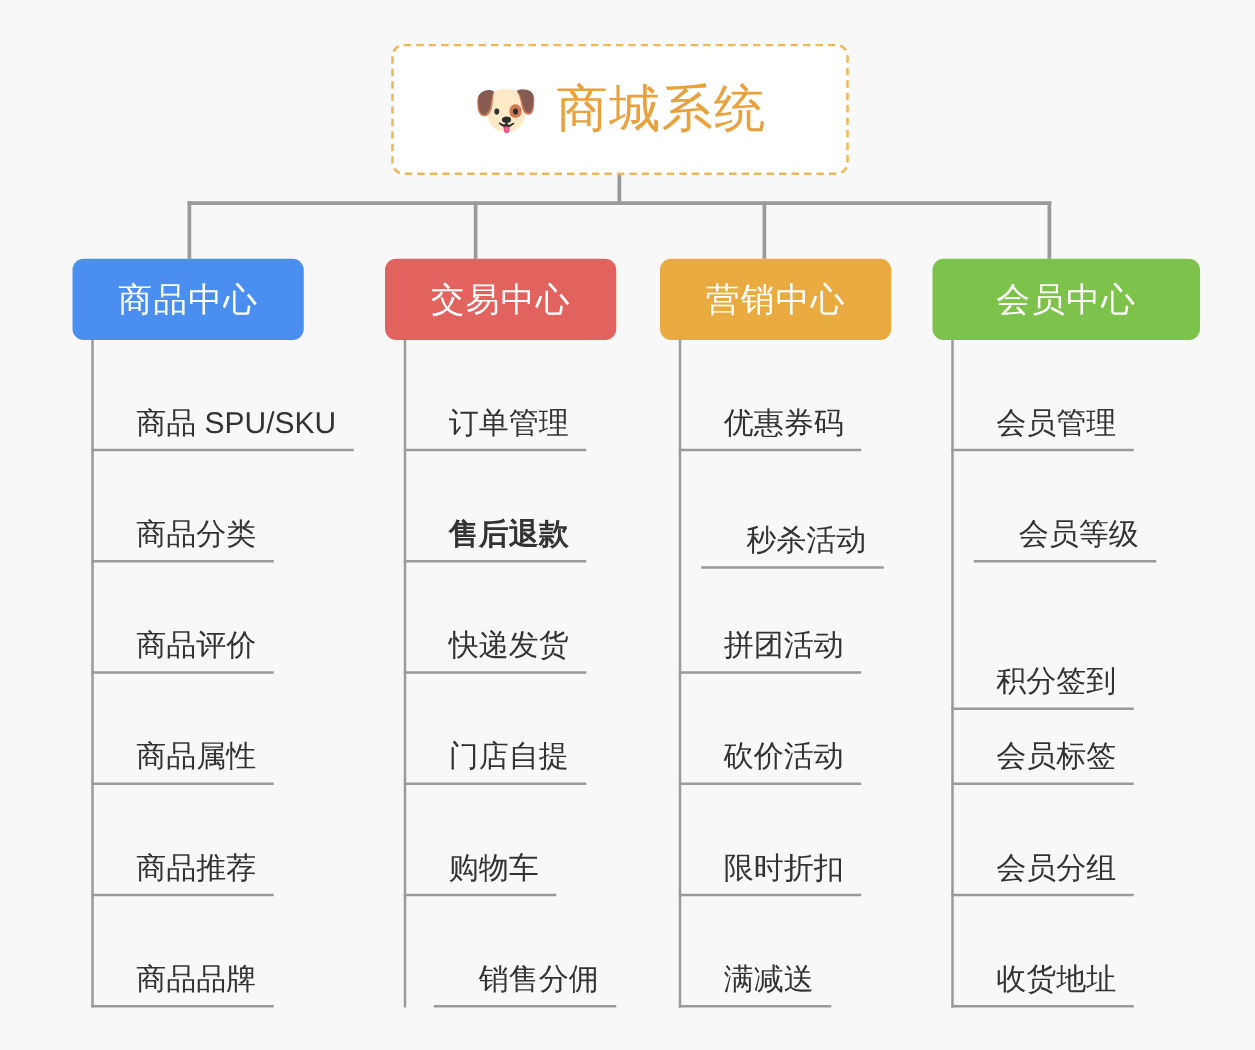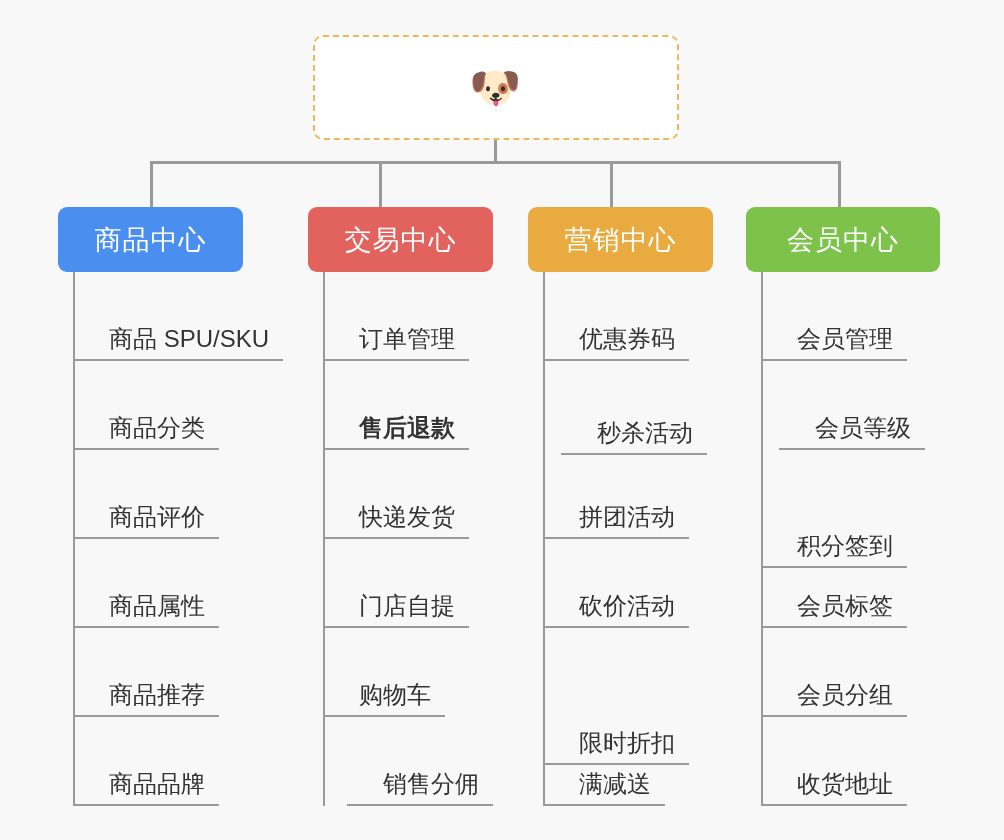--- a/index.html
+++ b/index.html
@@ -115,20 +115,21 @@
     white-space: nowrap;
   }
 </style>
 </head>
 <body>
 
 <div id="mindmap">
 
   <div class="root-node">
     <span class="root-emoji">🐶</span>
+    <span class="root-title">商城系统</span>
   </div>
 
   <div class="conn conn-stem"></div>
   <div class="conn conn-bar"></div>
 
   <div id="branches">
       <div class="conn conn-drop" style="left: 150px;"></div>
       <div class="cat-header" style="left: 58px; width: 185px; background: rgb(74, 143, 240);">
         <span>商品中心</span>
       </div>
@@ -189,29 +190,29 @@
         </div>
         <div class="leaf-item" style="top: 94px; padding-left: 18px;">
           <span class="leaf-label">秒杀活动</span>
         </div>
         <div class="leaf-item" style="top: 178px;">
           <span class="leaf-label">拼团活动</span>
         </div>
         <div class="leaf-item" style="top: 267px;">
           <span class="leaf-label">砍价活动</span>
         </div>
-        <div class="leaf-item" style="top: 356px; margin-top: 48px;">
+        <div class="leaf-item" style="top: 356px;">
           <span class="leaf-label">限时折扣</span>
         </div>
         <div class="leaf-item" style="top: 445px;">
           <span class="leaf-label">满减送</span>
         </div>
       </div>
       <div class="conn conn-drop" style="left: 838px;"></div>
-      <div class="cat-header" style="left: 746px; width: 194px; background: rgb(124, 194, 75);">
+      <div class="cat-header" style="left: 746px; width: 214px; background: rgb(124, 194, 75);">
         <span>会员中心</span>
       </div>
       <div class="leaf-col" style="left: 761px; height: 534px;">
         <div class="leaf-spine" style="height: 534px; background: rgb(154, 154, 154);"></div>
         <div class="leaf-item" style="top: 0px;">
           <span class="leaf-label">会员管理</span>
         </div>
         <div class="leaf-item" style="top: 89px; margin-left: 18px;">
           <span class="leaf-label">会员等级</span>
         </div>

